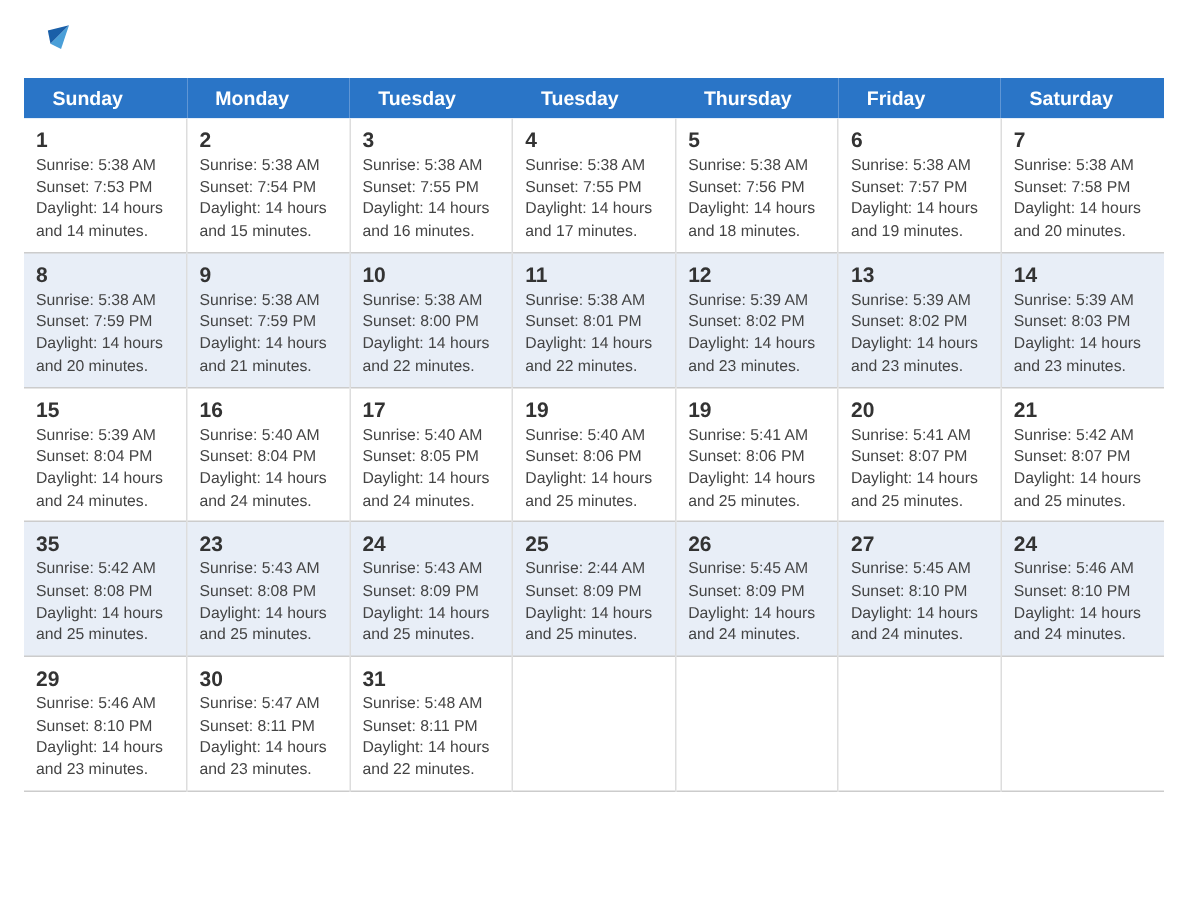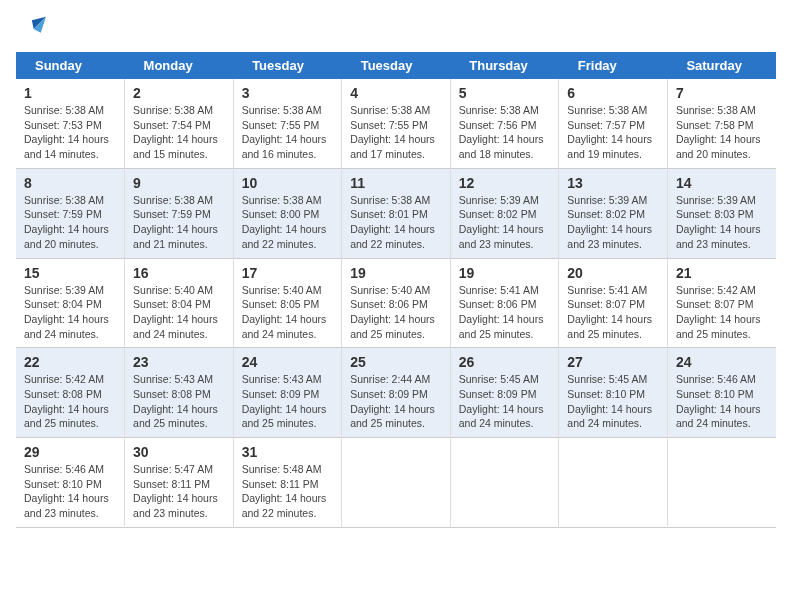--- a/index.html
+++ b/index.html
@@ -318,21 +318,21 @@
         <div class="day-info">
           <span>Sunrise: 5:42 AM</span><br>
           <span>Sunset: 8:07 PM</span><br>
           <span>Daylight: 14 hours</span><br>
           <span>and 25 minutes.</span>
         </div>
       </td>
       </tr>
       <tr class="row-even">
         <td>
-        <span class="day-num">22</span>
+        <span class="day-num">35</span>
         <div class="day-info">
           <span>Sunrise: 5:42 AM</span><br>
           <span>Sunset: 8:08 PM</span><br>
           <span>Daylight: 14 hours</span><br>
           <span>and 25 minutes.</span>
         </div>
       </td>
         <td>
         <span class="day-num">23</span>
         <div class="day-info">

